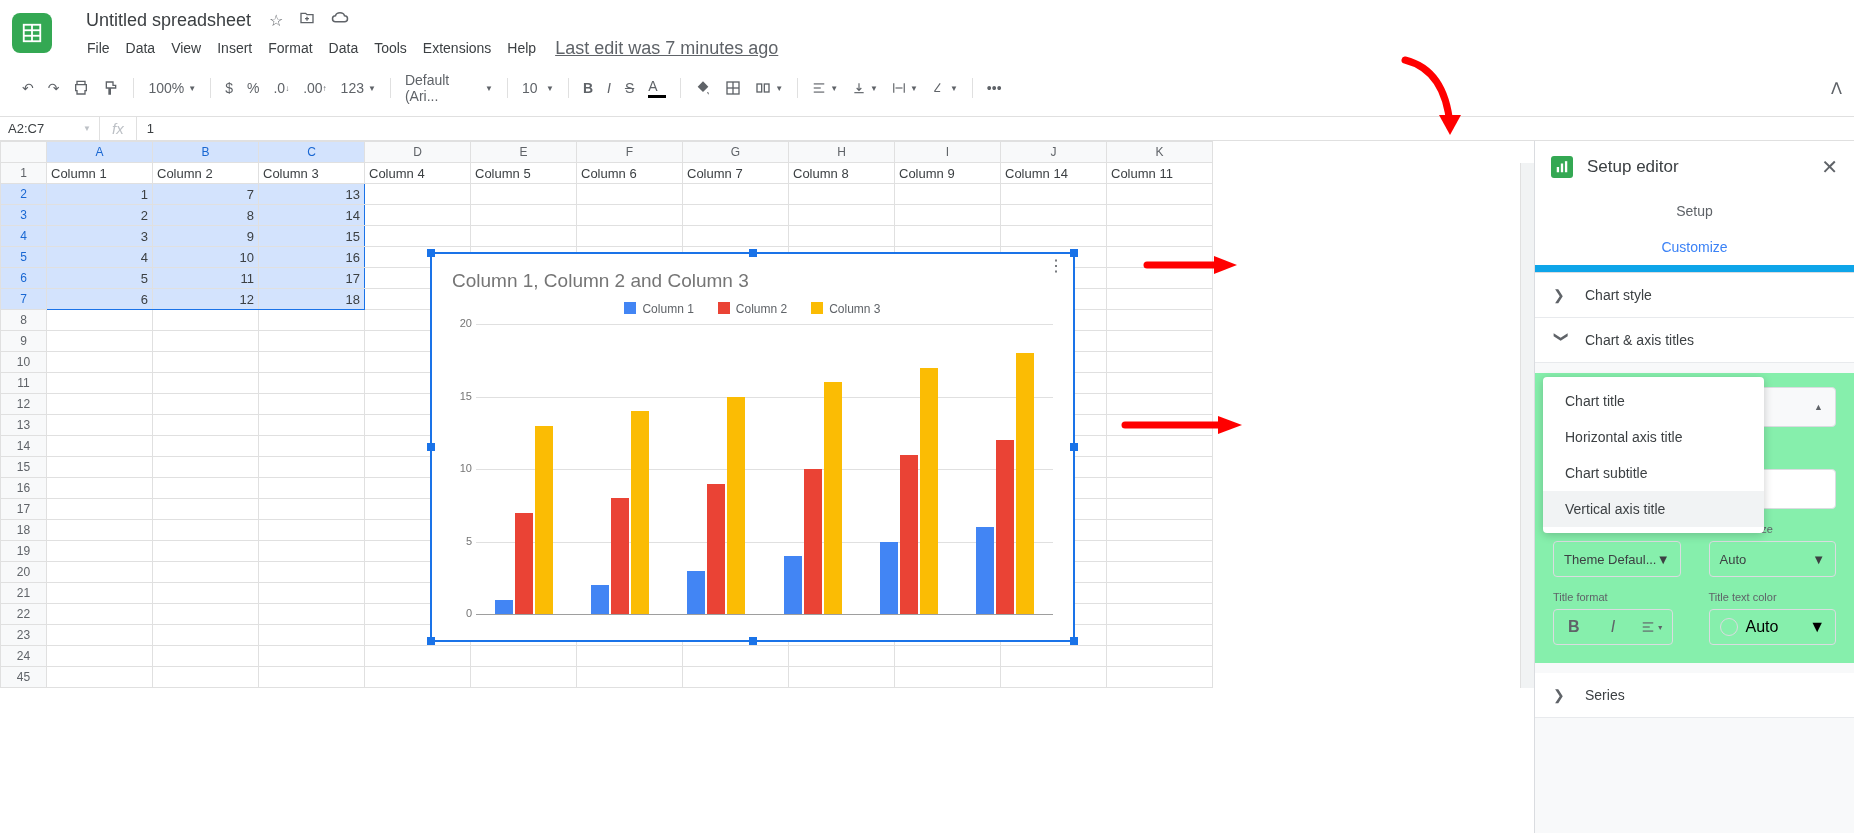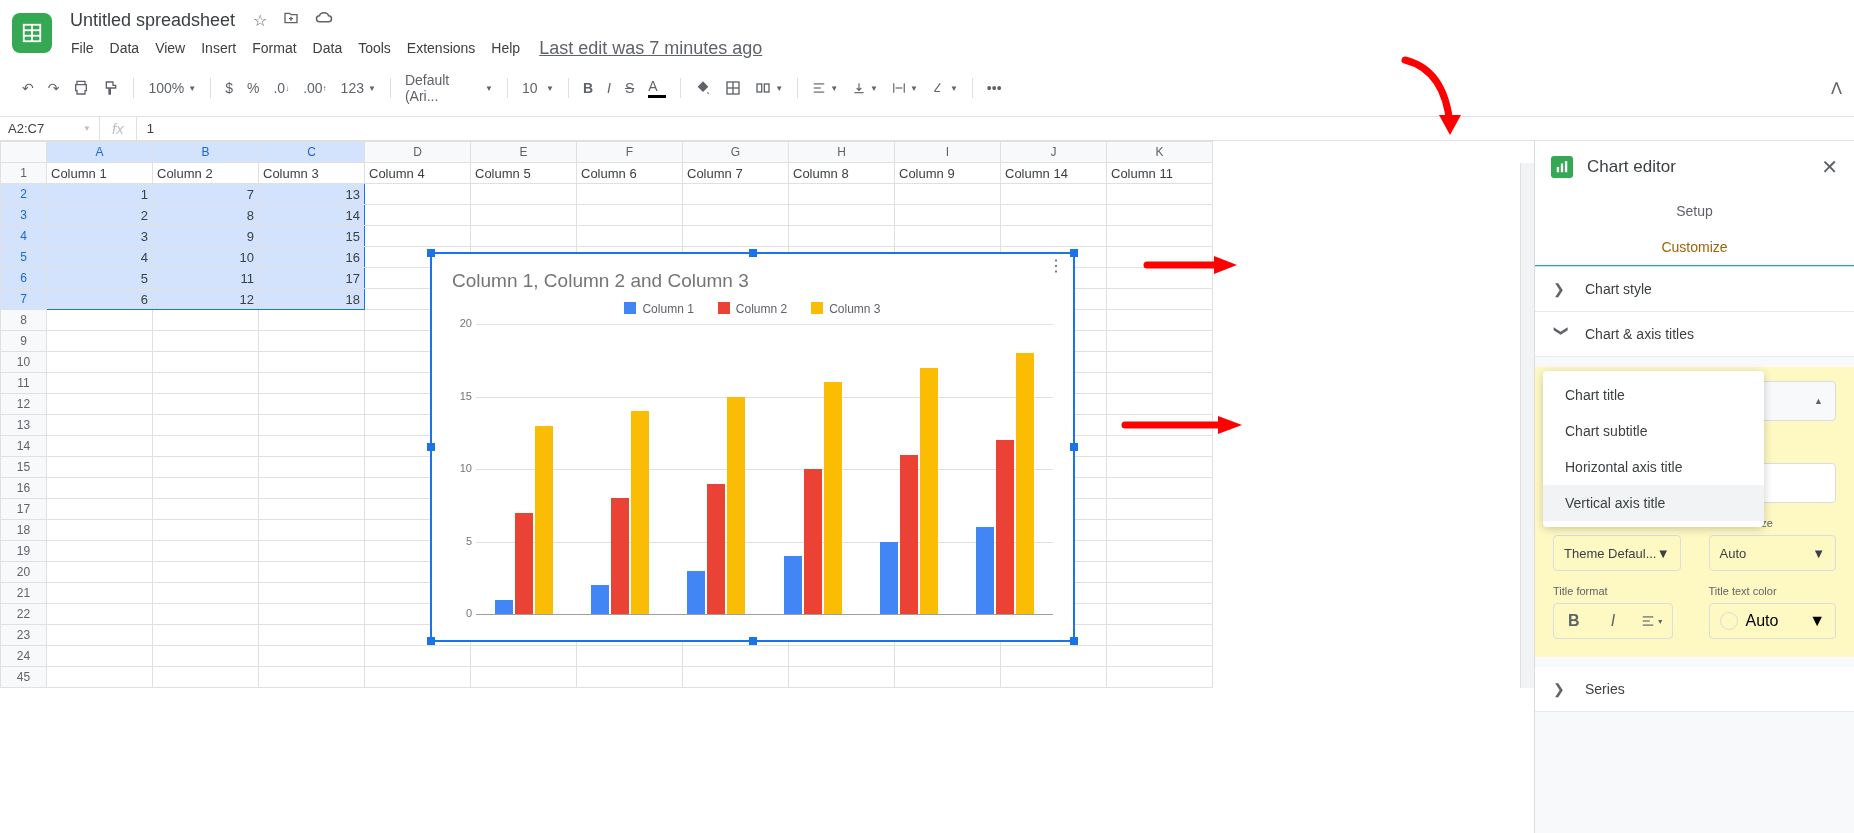--- a/index.html
+++ b/index.html
@@ -1,19 +1,19 @@
 <!DOCTYPE html>
 <html><head>
 <meta charset="utf-8">
 <style>
 * { box-sizing: border-box; margin: 0; padding: 0; font-family: Arial, "Google Sans", Roboto, sans-serif; }
 body { background: #fff; overflow: hidden; user-select: none; }
 
 
-.titlebar { display: flex; align-items: center; padding: 6px 16px 0 12px; gap: 12px; }
+.titlebar { display: flex; align-items: center; padding: 6px 16px 0 12px; gap: 28px; }
 .logo { width: 40px; height: 40px; background: #34a853; border-radius: 8px; display: flex; align-items: center; justify-content: center; }
 .logo svg { width: 22px; height: 22px; }
 .docinfo { flex: 1; }
 .docname-row { display: flex; align-items: center; gap: 8px; }
 .docname { font-size: 18px; color: #3c4043; padding: 2px 6px; border-radius: 4px; }
 .docname-row .ticon { color: #5f6368; cursor: pointer; padding: 4px; }
 .menubar { display: flex; gap: 2px; align-items: center; padding-top: 2px; }
 .menubar .mitem { font-size: 14px; color: #3c4043; padding: 4px 7px; border-radius: 4px; cursor: pointer; }
 .lastedit { color: #5f6368; text-decoration: underline; font-size: 18px; margin-left: 10px; }
 .title-right { display: flex; align-items: center; gap: 14px; }
@@ -78,26 +78,26 @@
 .chart-group { display:flex; gap:2px; align-items:flex-end;}
 .chart-bar { width:18px; }
 
 
 .ep-header { display:flex; align-items:center; padding: 14px 16px; gap:14px;}
 .ep-header .ep-icon { width:22px;height:22px; background:#34a853; border-radius:3px; display:flex;align-items:center;justify-content:center;}
 .ep-header .ep-title { font-size:17px; color:#3c4043; flex:1;}
 .ep-header .ep-close { color:#5f6368; font-size:20px; cursor:pointer;}
 .ep-tabs { display:flex; border-bottom:1px solid #dadce0;flex-direction:column;}
 .ep-tab { flex:1; text-align:center; padding:10px; font-size:14px; color:#5f6368; cursor:pointer;}
-.ep-tab.active { color:#a16207; border-bottom:1px solid #0ea5e9; font-weight:500;}
+.ep-tab.active { color:#3b82f6; border-bottom:7px solid #0ea5e9; font-weight:500;}
 .ep-body { flex:1; overflow-y:auto; background:#f8f9fa; padding:0;}
 .ep-section { background:#fff; border-bottom:1px solid #e8eaed; padding: 14px 18px; display:flex; align-items:center; gap:14px; cursor:pointer; color:#3c4043; font-size:14px;}
 .ep-section .chev { color:#5f6368; width:18px; }
 .ep-section.expanded { margin-bottom:0;}
-.ep-section-body { background:#fef9c3; padding: 0 18px 18px; position:relative;}
+.ep-section-body { background:#86efac; padding: 0 18px 18px; position:relative;}
 .ep-dropdown { height:40px; border:1px solid #dadce0; border-radius:4px; background:#f8f9fa; display:flex;align-items:center;justify-content:space-between; padding:0 12px; font-size:13px; color:#3c4043; cursor:pointer; margin-top:10px;}
 .ep-dropdown .caret{font-size:9px;color:#5f6368;}
 .ep-popup { position:absolute; top:4px; left:8px; right:90px; background:#fff; box-shadow:0 2px 10px rgba(0,0,0,0.2); border-radius:4px; z-index:10; padding:6px 0;}
 .ep-popup .opt { padding:10px 22px; font-size:14px; color:#3c4043; cursor:pointer;}
 .ep-popup .opt:hover, .ep-popup .opt.hl { background:#f1f3f4;}
 .ep-input { width:100%; height:40px; border:1px solid #dadce0; border-radius:4px; padding:0 12px; font-size:13px; margin-top:8px;}
 .ep-row { display:flex; gap:28px; margin-top:14px;}
 .ep-col { flex:1; }
 .ep-label { font-size:11px; color:#5f6368; margin-bottom:6px; display:block;}
 .ep-small-dd { height:36px; border:1px solid #dadce0; border-radius:4px; display:flex;align-items:center;justify-content:space-between; padding:0 10px; font-size:13px; color:#3c4043;}
@@ -701,41 +701,41 @@
 
   <div class="editor-panel">
     <div class="ep-header">
       <div class="ep-icon">
           <svg width="14" height="14" viewBox="0 0 24 24" fill="#fff">
             <rect x="3" y="12" width="4" height="9"></rect>
             <rect x="10" y="6" width="4" height="15"></rect>
             <rect x="17" y="2" width="4" height="19"></rect>
           </svg>
         </div>
-      <div class="ep-title">Chart editor</div>
+      <div class="ep-title">Setup editor</div>
       <div class="ep-close">✕</div>
     </div>
     <div class="ep-tabs">
       <div class="ep-tab">Setup</div>
       <div class="ep-tab active">Customize</div>
     </div>
     <div class="ep-body">
       <div class="ep-section">
         <span class="chev">❯</span>
         <span>Chart style</span>
       </div>
       <div class="ep-section expanded">
         <span class="chev" style="transform:rotate(90deg);display:inline-block">❯</span>
         <span>Chart &amp; axis titles</span>
       </div>
       <div class="ep-section-body">
         <div class="ep-popup">
           <div class="opt">Chart title</div>
+          <div class="opt">Horizontal axis title</div>
           <div class="opt">Chart subtitle</div>
-          <div class="opt">Horizontal axis title</div>
           <div class="opt hl">Vertical axis title</div>
         </div>
         <div class="ep-dropdown" style="visibility:hidden">placeholder</div>
         <div style="position:absolute; top:14px; right:18px; width:76px;">
           <div class="ep-dropdown" style="margin-top:0;height:40px;justify-content:flex-end">
               <span class="caret">▲</span>
             </div>
         </div>
         <input class="ep-input" style="margin-top: 56px;" value="olumn 3">
         <div class="ep-row">

